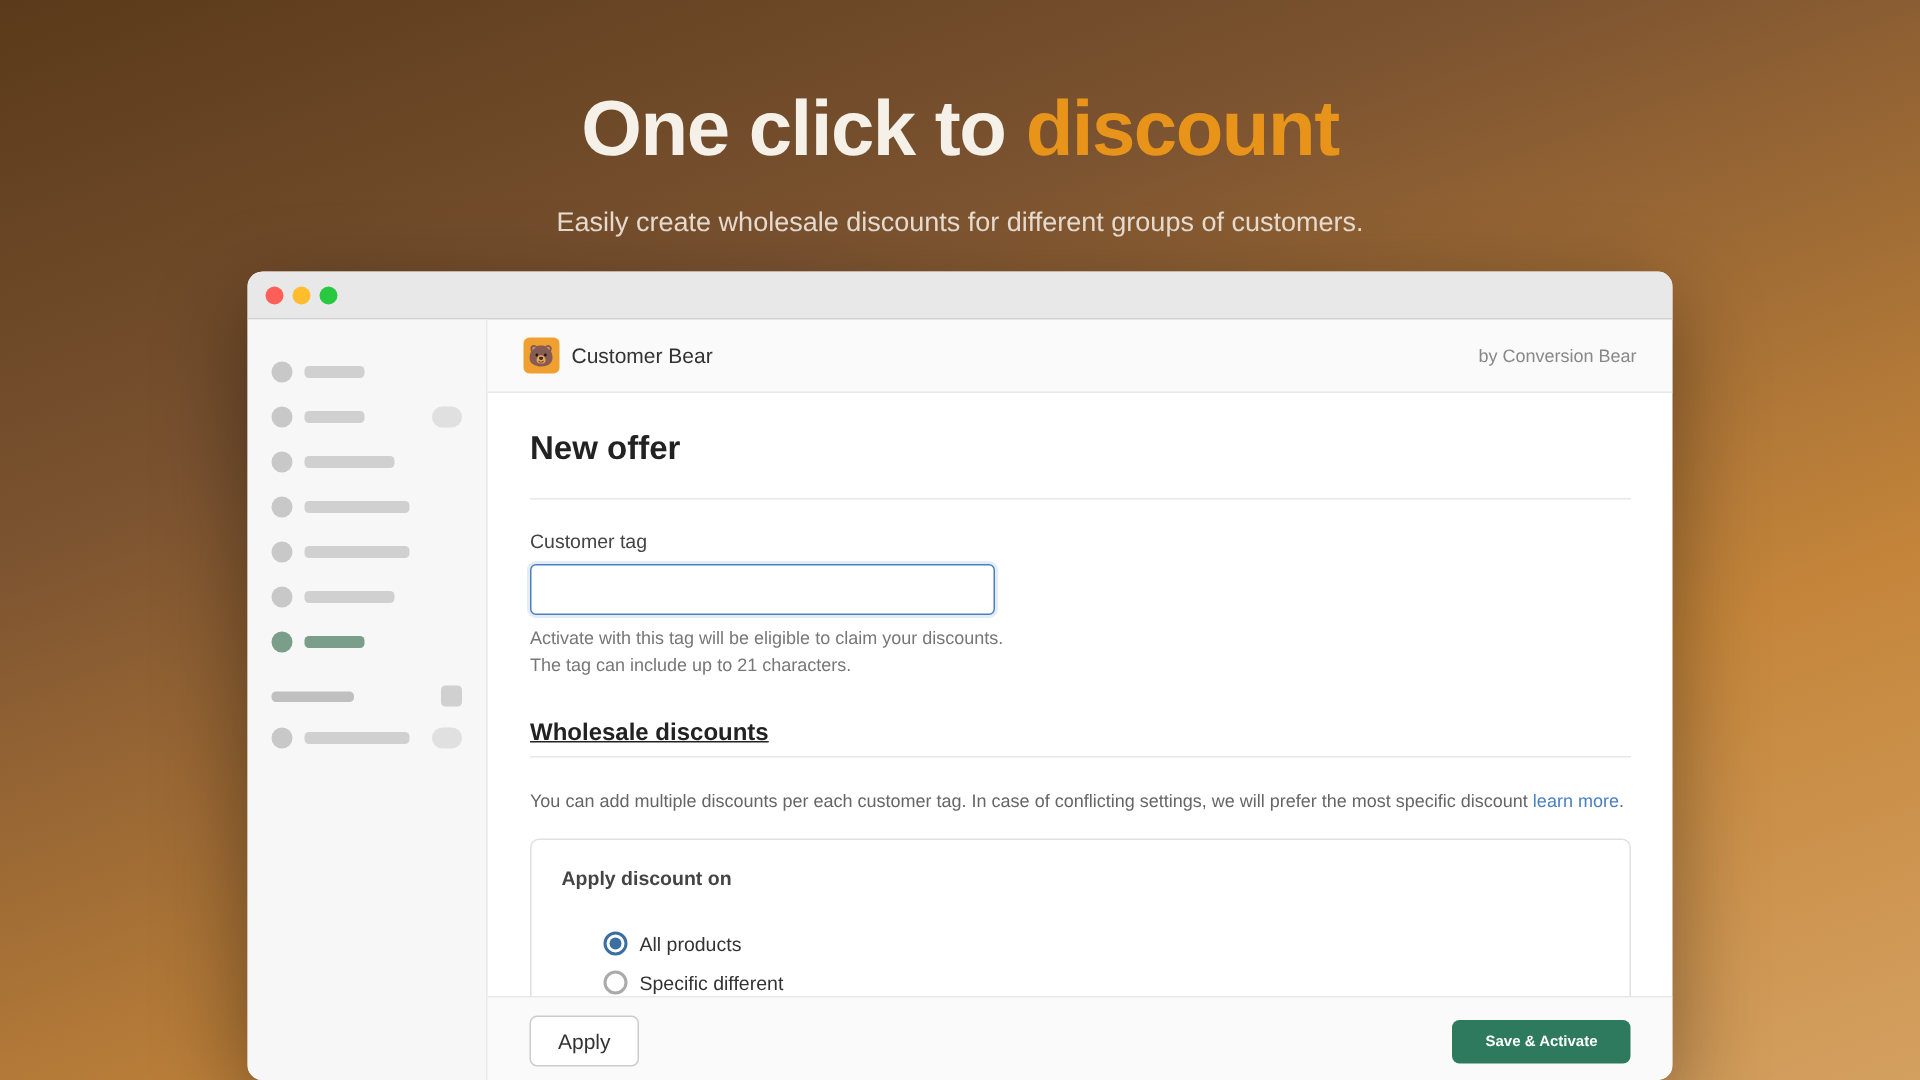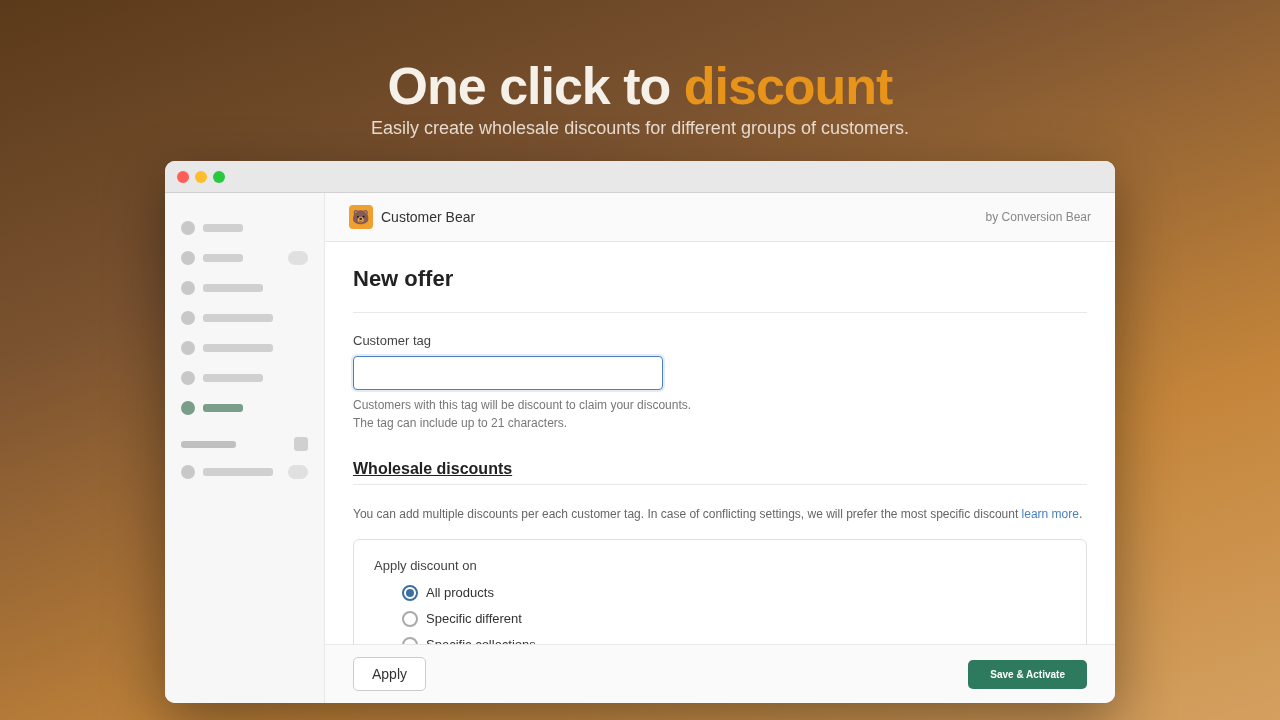--- a/index.html
+++ b/index.html
@@ -23,21 +23,21 @@
       color: #f5f0e8;
       text-align: center;
       letter-spacing: -1px;
     }
 
     .hero-title .accent {
       color: #e8941a;
     }
 
     .hero-subtitle {
-      margin-top: 2px;
+      margin-top: 22px;
       font-size: 18px;
       color: #e8ddd0;
       text-align: center;
       font-weight: 400;
     }
 
     
     .browser-window {
       margin-top: 22px;
       width: 950px;
@@ -251,35 +251,35 @@
 
     .discount-card {
       border: 1px solid #e0e0e0;
       border-radius: 6px;
       padding: 18px 20px;
       background: #fff;
     }
 
     .apply-label {
       font-size: 13px;
-      font-weight: 400;
+      font-weight: 700;
       color: #444;
-      margin-bottom: 12px;
+      margin-bottom: 28px;
     }
 
     .radio-group {
       display: flex;
       flex-direction: column;
       gap: 10px;
       margin-bottom: 18px;
     }
 
     .radio-item {
       display: flex;
-      align-items: flex-start;
+      align-items: center;
       gap: 8px;
       cursor: pointer;
       padding-left: 28px;
     }
 
     .radio-input {
       width: 16px;
       height: 16px;
       border: 2px solid #aaa;
       border-radius: 50%;
@@ -415,21 +415,21 @@
       </div>
 
       <div class="form-area">
         <h2 class="form-title">New offer</h2>
         <div class="divider"></div>
 
         <div class="field-section">
           <div class="field-label">Customer tag</div>
           <input type="text" class="text-input" value="" style="">
           <div class="field-hint">
-            <span>Customers with this tag will be discount to claim your discounts.</span><br>
+            <span>Activate with this tag will be eligible to claim your discounts.</span><br>
             <span>The tag can include up to 21 characters.</span>
           </div>
         </div>
 
         <div class="field-section">
           <div class="section-title">Wholesale discounts</div>
           <div class="divider"></div>
           <p class="section-desc">
             <span>You can add multiple discounts per each customer tag. In case of conflicting settings, we will prefer the most specific discount </span><a href="#">learn more</a>.
           </p>

